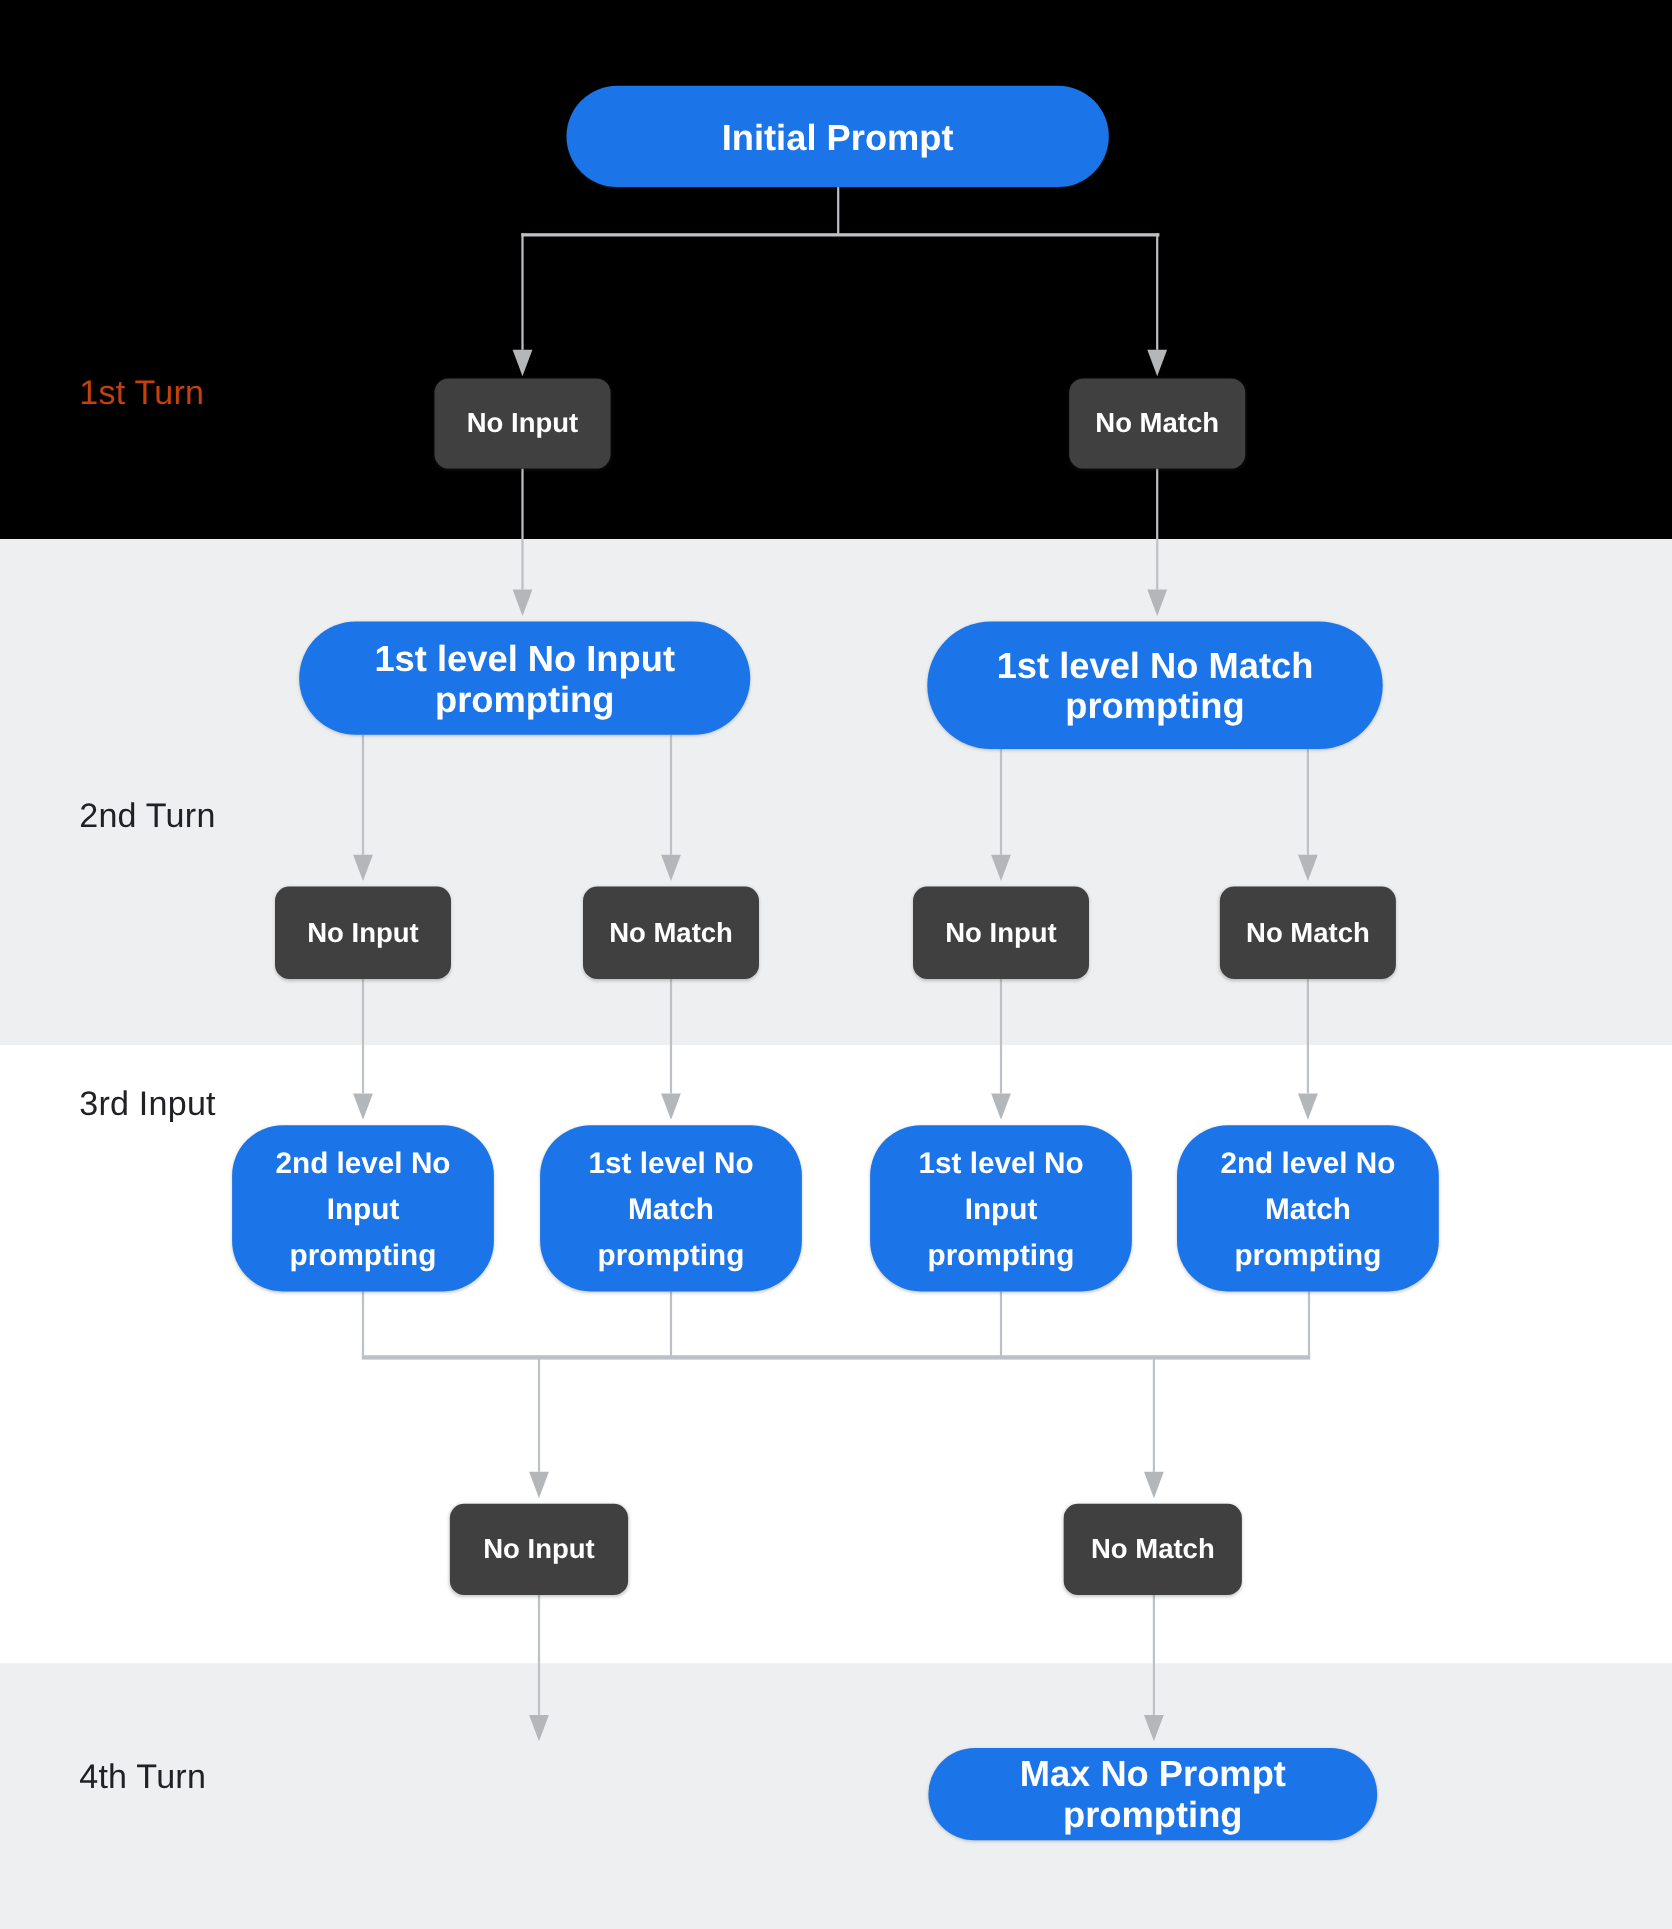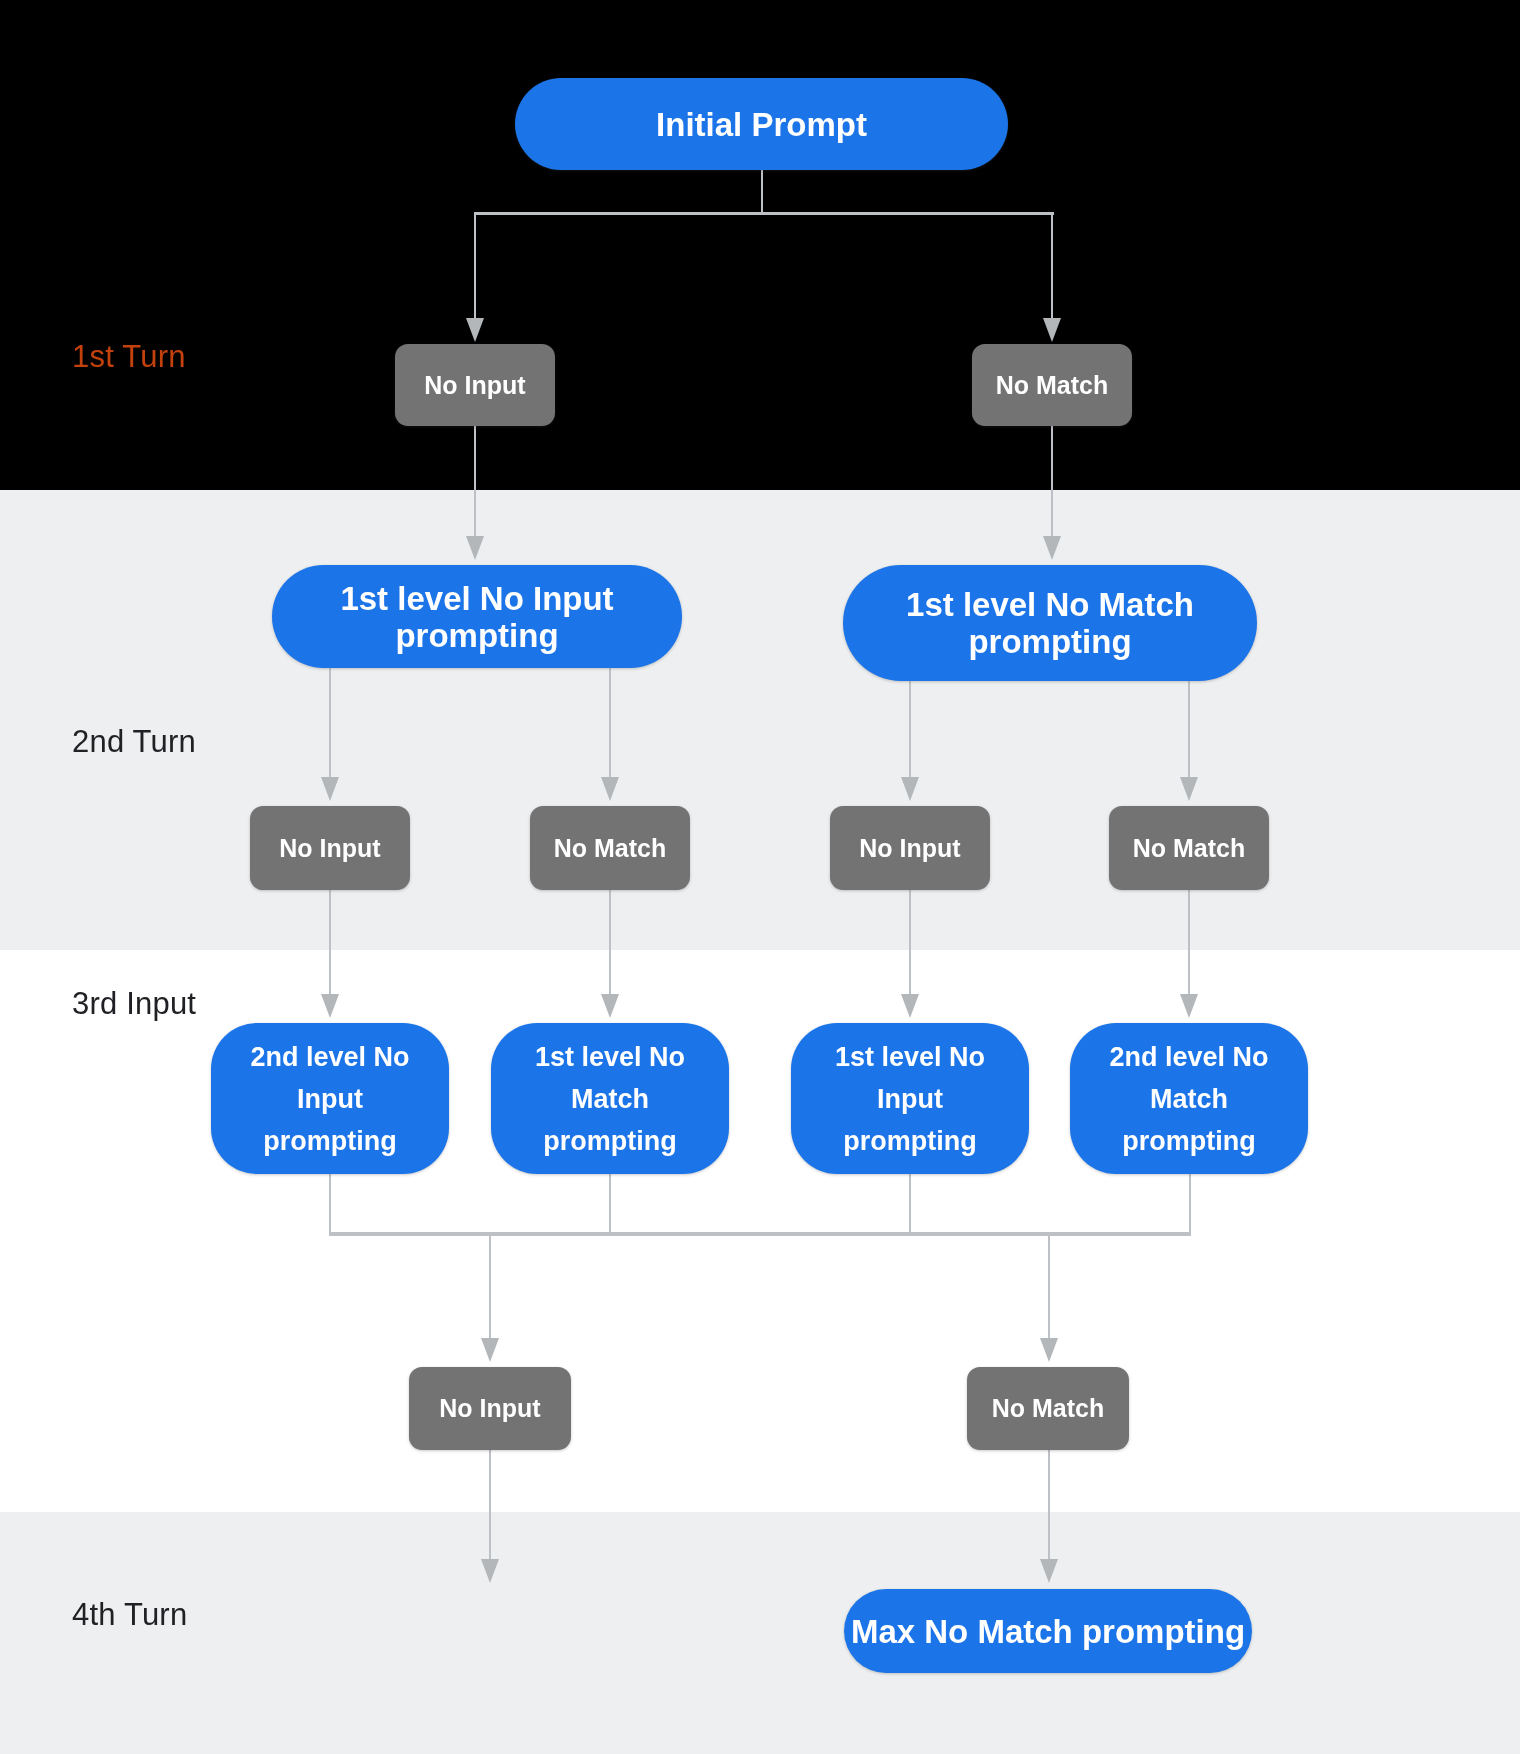--- a/index.html
+++ b/index.html
@@ -36,21 +36,21 @@
     display: flex;
     align-items: center;
     justify-content: center;
     text-align: center;
     color: #ffffff;
     font-weight: bold;
     box-shadow: 0 1px 3px rgba(60,64,67,0.28);
   }
   .node span { white-space: pre-line; }
   .blue  { background: #1b74e8; }
-  .green { background: #737373; }
+  .green { background: #404040; }
   .pill      { border-radius: 60px; font-size: 33px; line-height: 37px; }
   .rect-sm   { border-radius: 13px; font-size: 25px; }
   .rect-lg   { border-radius: 46px; font-size: 27px; line-height: 42px; }
 
   
   .vline, .hline { position: absolute; background: #bdc1c5; }
   .vline { width: 2px; }
   .hline { height: 3px; }
   .hline.thick { height: 4px; }
 
@@ -179,16 +179,16 @@
   </div>
 
   <div class="node green rect-sm" style="left:409px; top:1367px; width:162px; height:83px;">
     <span>No Input</span>
   </div>
   <div class="node green rect-sm" style="left:967px; top:1367px; width:162px; height:83px;">
     <span>No Match</span>
   </div>
 
   <div class="node blue pill" style="left:844px; top:1589px; width:408px; height:84px;">
-    <span>Max No Match prompting</span>
+    <span>Max No Prompt prompting</span>
   </div>
 
 </div>
 
 </body></html>

